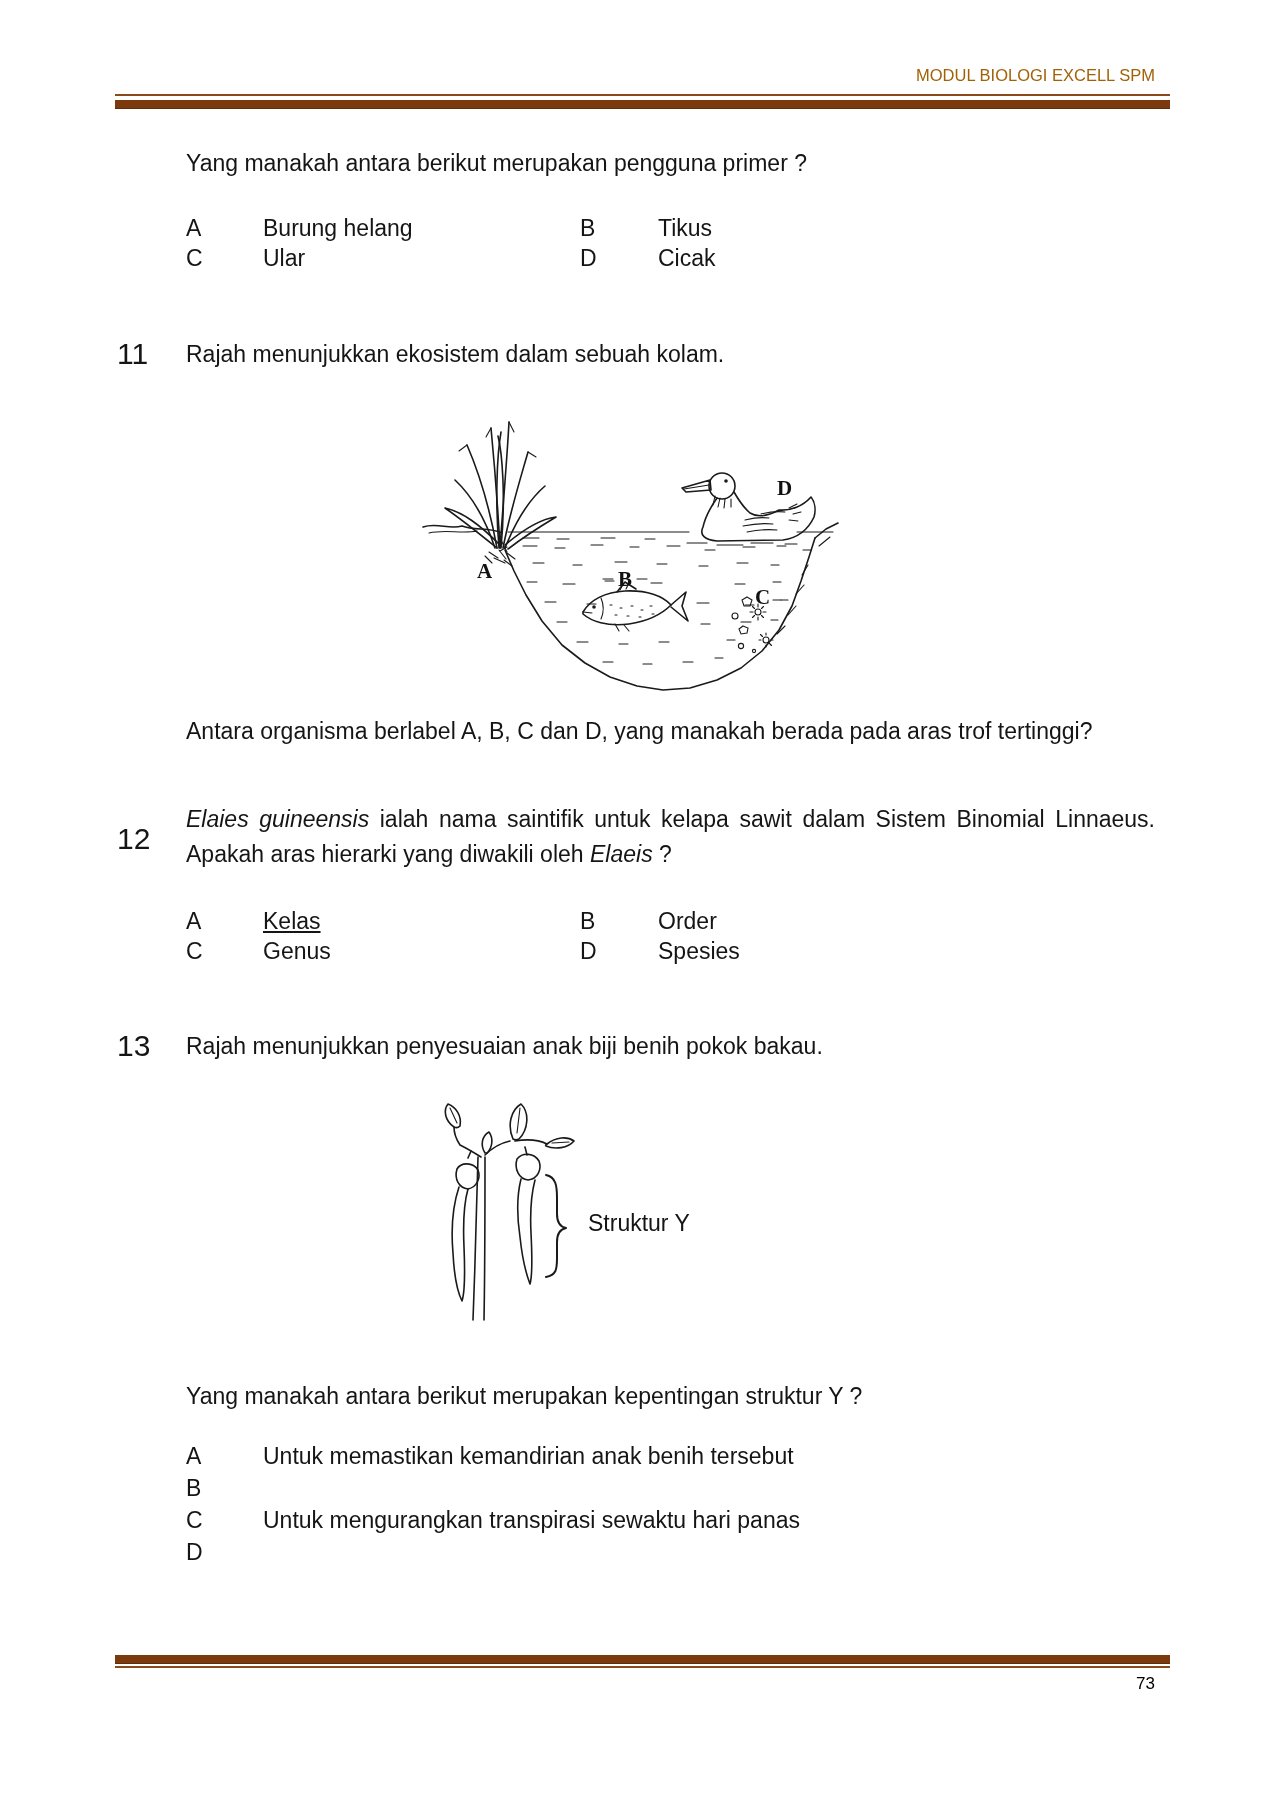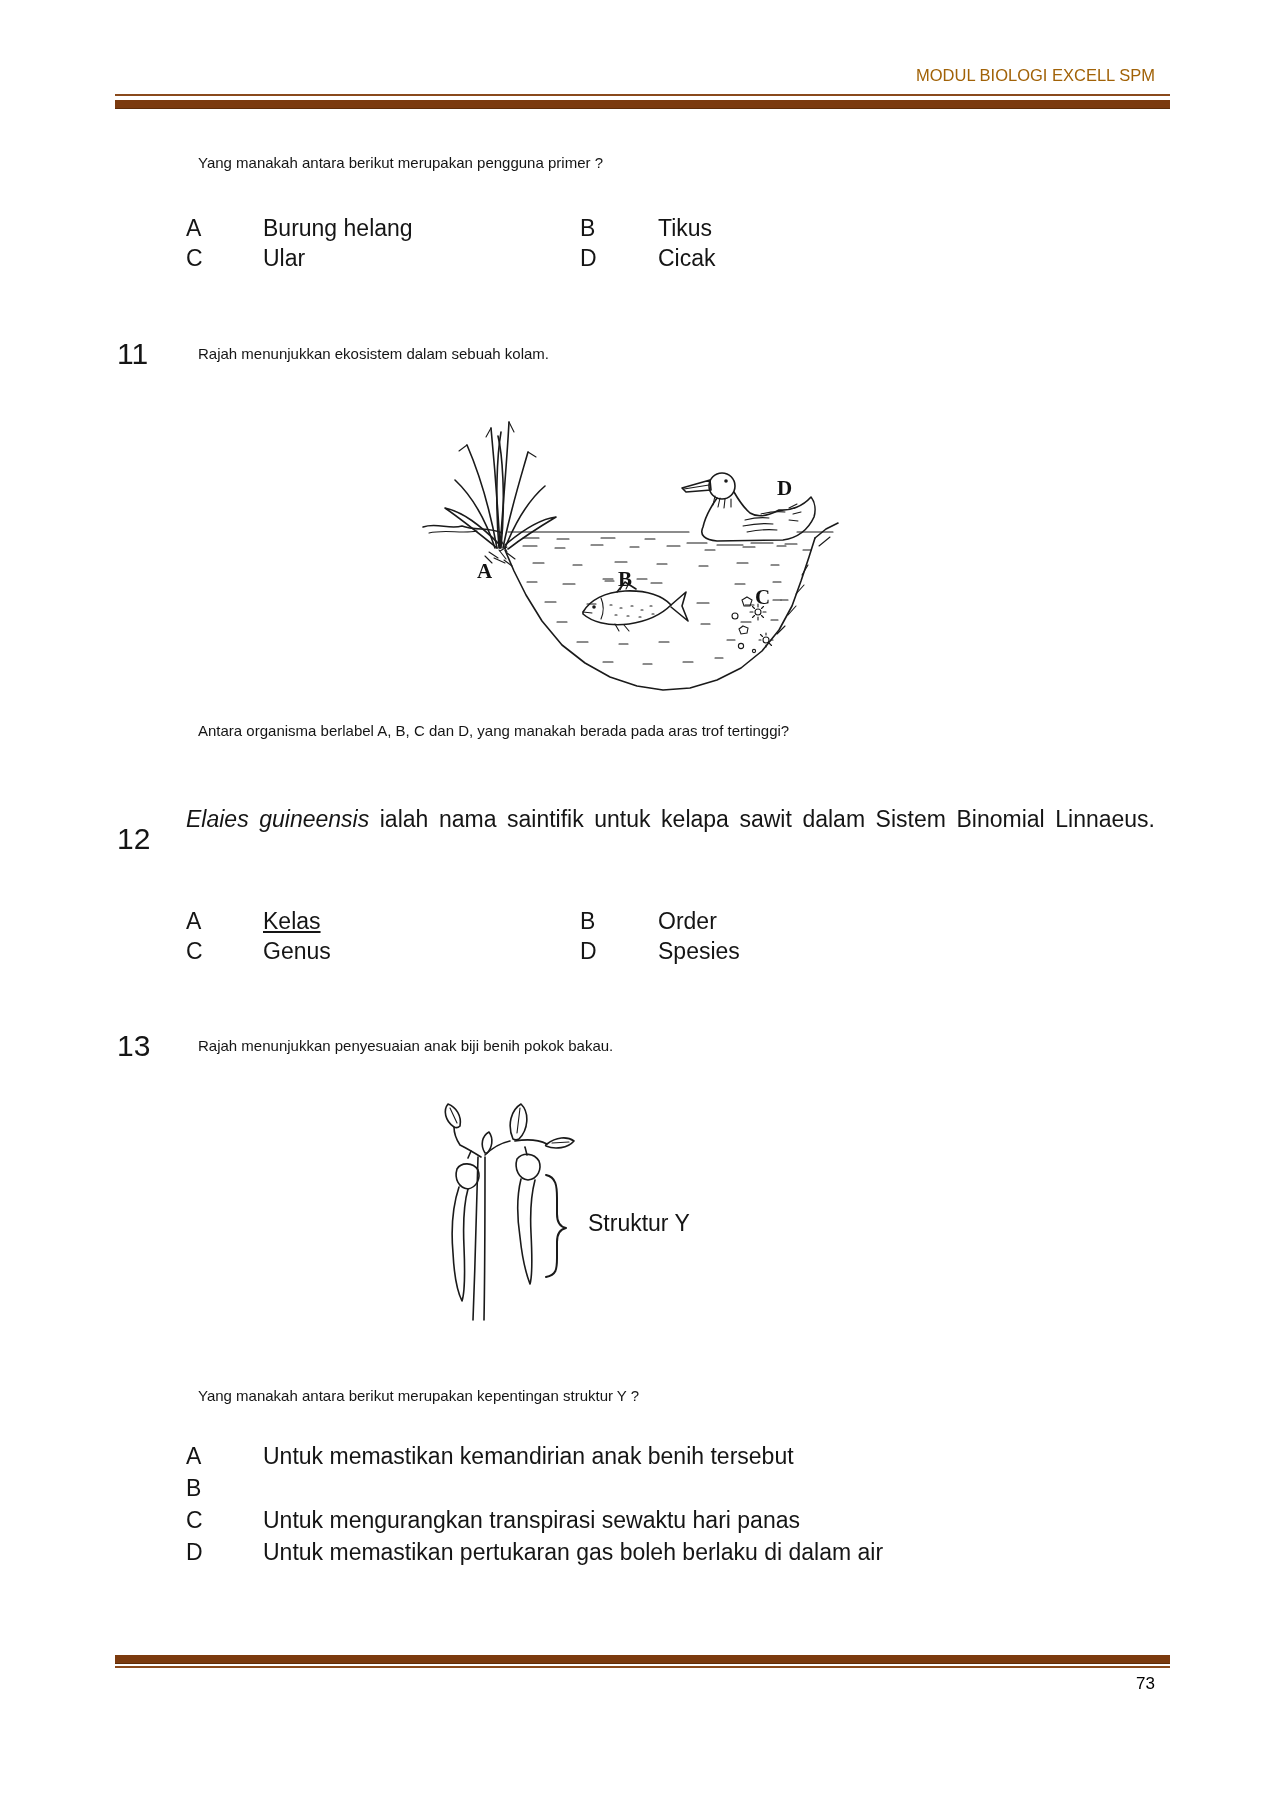--- a/index.html
+++ b/index.html
@@ -3,21 +3,21 @@
 <meta charset="utf-8">
 <style>
   html,body{margin:0;padding:0;background:#ffffff;}
   #page{
     position:relative;width:1272px;height:1800px;background:#ffffff;overflow:hidden;
     font-family:"Liberation Sans","DejaVu Sans",sans-serif;color:#151515;
   }
   .abs{position:absolute;}
   .body-text{font-size:23px;line-height:26px;white-space:nowrap;}
   .qnum{position:absolute;left:117px;font-size:30px;line-height:26px;}
-  .qtext{position:absolute;left:198px;font-size:15px;line-height:26px;white-space:nowrap;}
+  .qtext{position:absolute;left:186px;font-size:23px;line-height:26px;white-space:nowrap;}
   .opt-letter{position:absolute;font-size:23px;line-height:26px;}
   .opt-text{position:absolute;font-size:23px;line-height:26px;white-space:nowrap;}
   .col1-letter{left:186px;} .col1-text{left:263px;}
   .col2-letter{left:580px;} .col2-text{left:658px;}
   .ital{font-style:italic;}
   
   .rule-thin{position:absolute;left:115px;width:1055px;height:2px;background:#8a4a1c;}
   .rule-thick{position:absolute;left:115px;width:1055px;height:8px;background:#7b3a0e;border-bottom:1px solid #5e2c08;}
   .header-title{position:absolute;right:117px;top:66px;font-size:16.5px;color:#a16207;}
   .footer-text{position:absolute;top:1674px;font-size:17px;color:#000;}
@@ -127,20 +127,21 @@
       <circle class="ink-thin" cx="349" cy="251" r="1.6"></circle>
     </g>
     <text class="dlabel" x="350" y="204">C</text>
     <path class="ink-thin" d="M368,200 h8"></path>
   </svg>
 
   <div class="qtext" style="top:718px;">Antara organisma berlabel A, B, C dan D, yang manakah berada pada aras trof tertinggi?</div>
 
   <div class="qnum" style="top:826px;text-align:right;">12</div>
   <div class="justify-line" style="top:806px;"><span class="ital">Elaies guineensis</span><span> ialah nama saintifik untuk kelapa sawit dalam Sistem Binomial Linnaeus.</span></div>
+  <div class="qtext" style="top:841px;"><span>Apakah aras hierarki yang diwakili oleh </span><span class="ital">Elaeis</span><span> ?</span></div>
 
   <div class="opt-letter col1-letter" style="top:908px;">A</div>
   <div class="opt-text  col1-text" style="top:908px;text-decoration:underline;">Kelas</div>
   <div class="opt-letter col2-letter" style="top:908px;">B</div>
   <div class="opt-text  col2-text" style="top:908px;">Order</div>
   <div class="opt-letter col1-letter" style="top:938px;">C</div>
   <div class="opt-text  col1-text" style="top:938px;">Genus</div>
   <div class="opt-letter col2-letter" style="top:938px;">D</div>
   <div class="opt-text  col2-text" style="top:938px;">Spesies</div>
 
@@ -180,19 +181,18 @@
   <div class="abs body-text" style="left:588px;top:1210px;">Struktur Y</div>
 
   <div class="qtext" style="top:1383px;">Yang manakah antara berikut merupakan kepentingan struktur Y ?</div>
 
   <div class="opt-letter col1-letter" style="top:1443px;">A</div>
   <div class="opt-text  col1-text" style="top:1443px;">Untuk memastikan kemandirian anak benih tersebut</div>
   <div class="opt-letter col1-letter" style="top:1475px;">B</div>
   <div class="opt-letter col1-letter" style="top:1507px;">C</div>
   <div class="opt-text  col1-text" style="top:1507px;">Untuk mengurangkan transpirasi sewaktu hari panas</div>
   <div class="opt-letter col1-letter" style="top:1539px;">D</div>
-  <div class="opt-text  col1-text" style="top:1539px;">Untuk memastikan pertukaran gas boleh berlaku di dalam air</div>
 
   <div class="rule-thick" style="top:1655px;"></div>
   <div class="rule-thin" style="top:1666px;"></div>
   <div class="footer-text" style="right:117px;">73</div>
 
 </div>
 
 </body></html>

